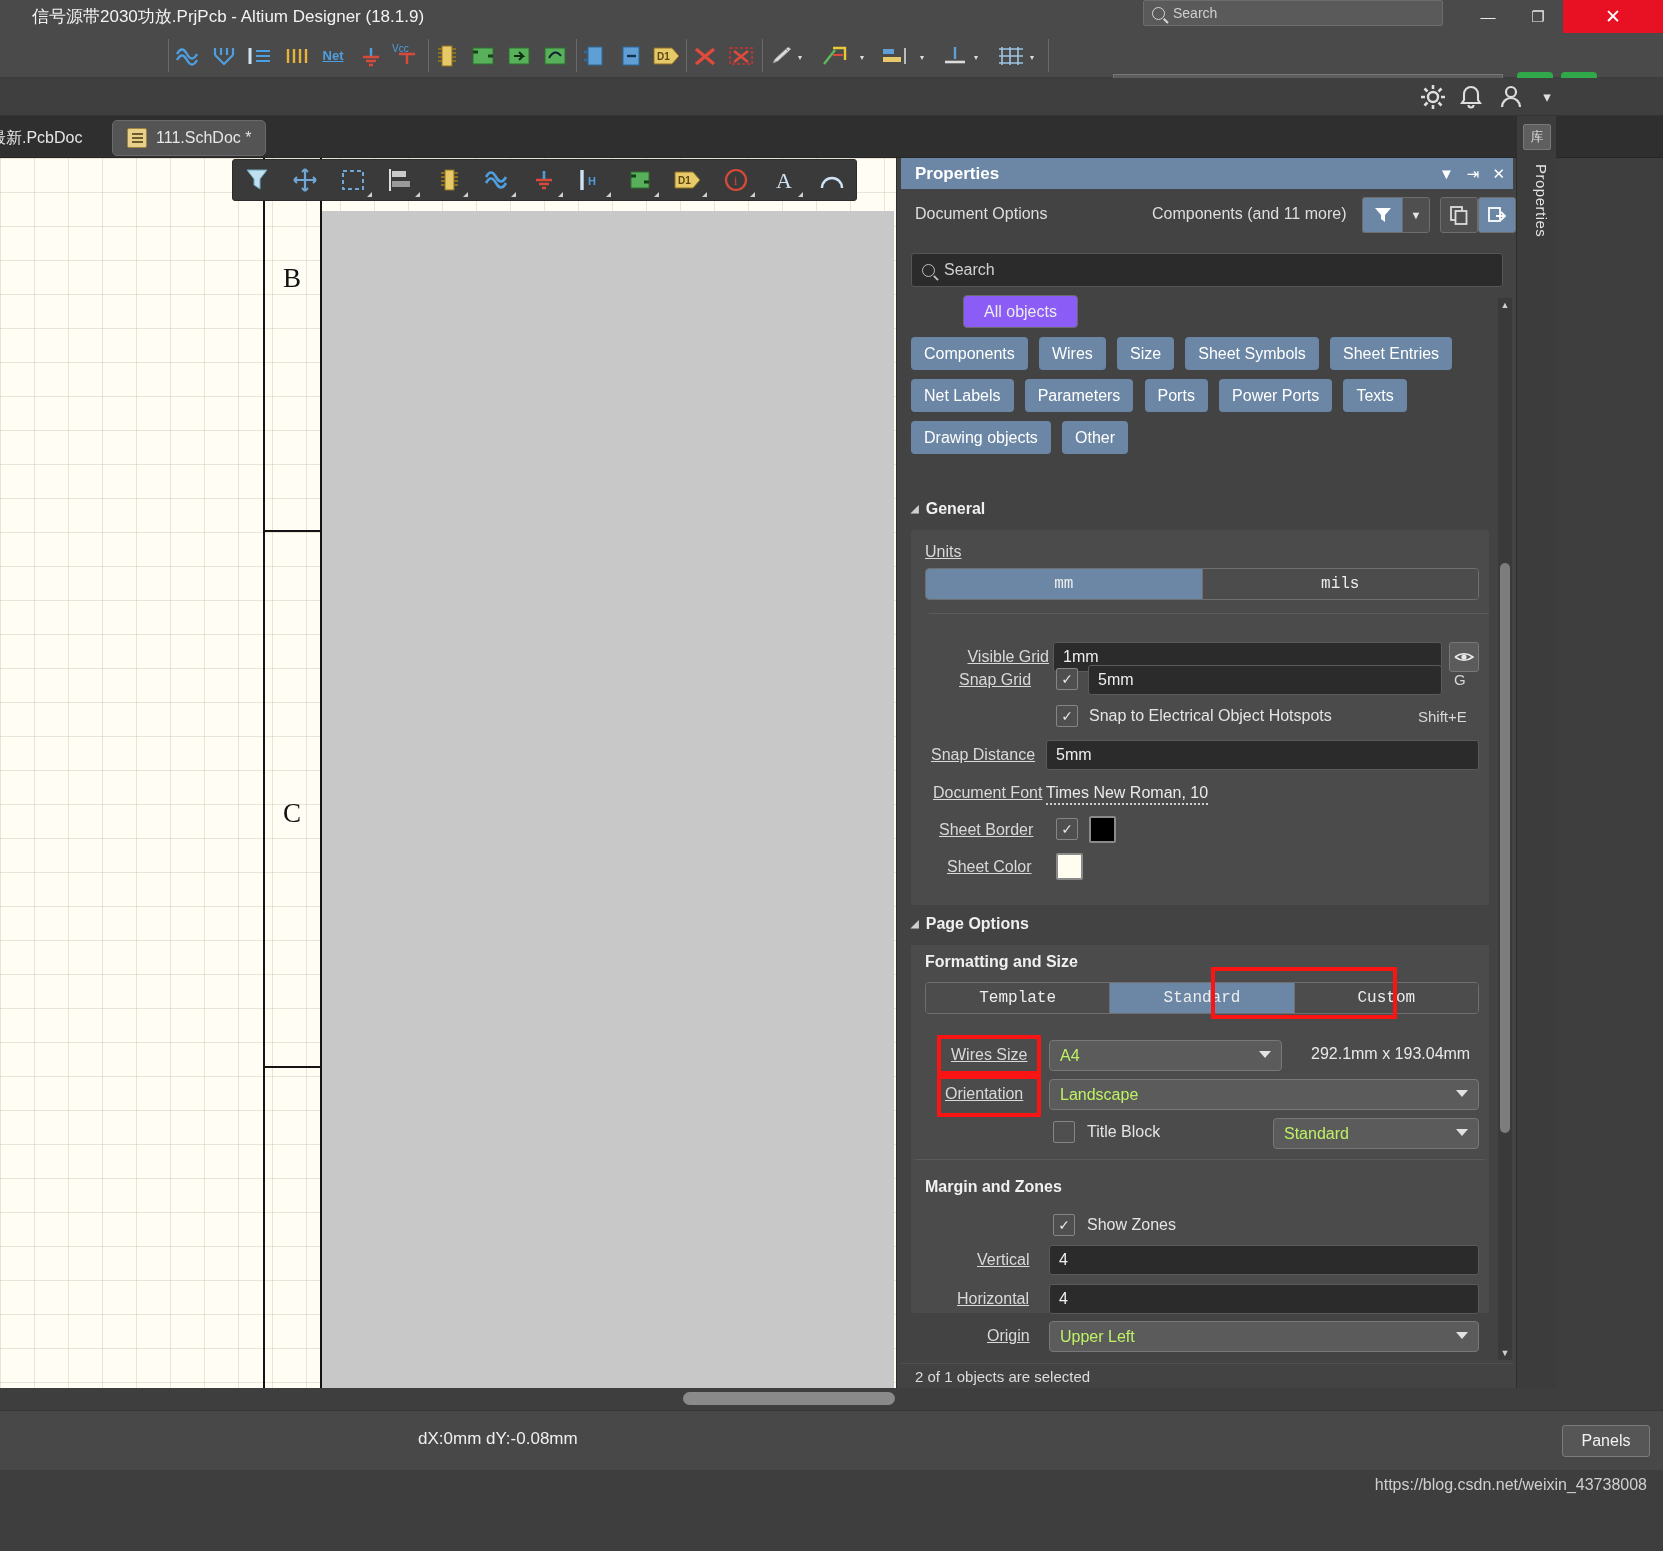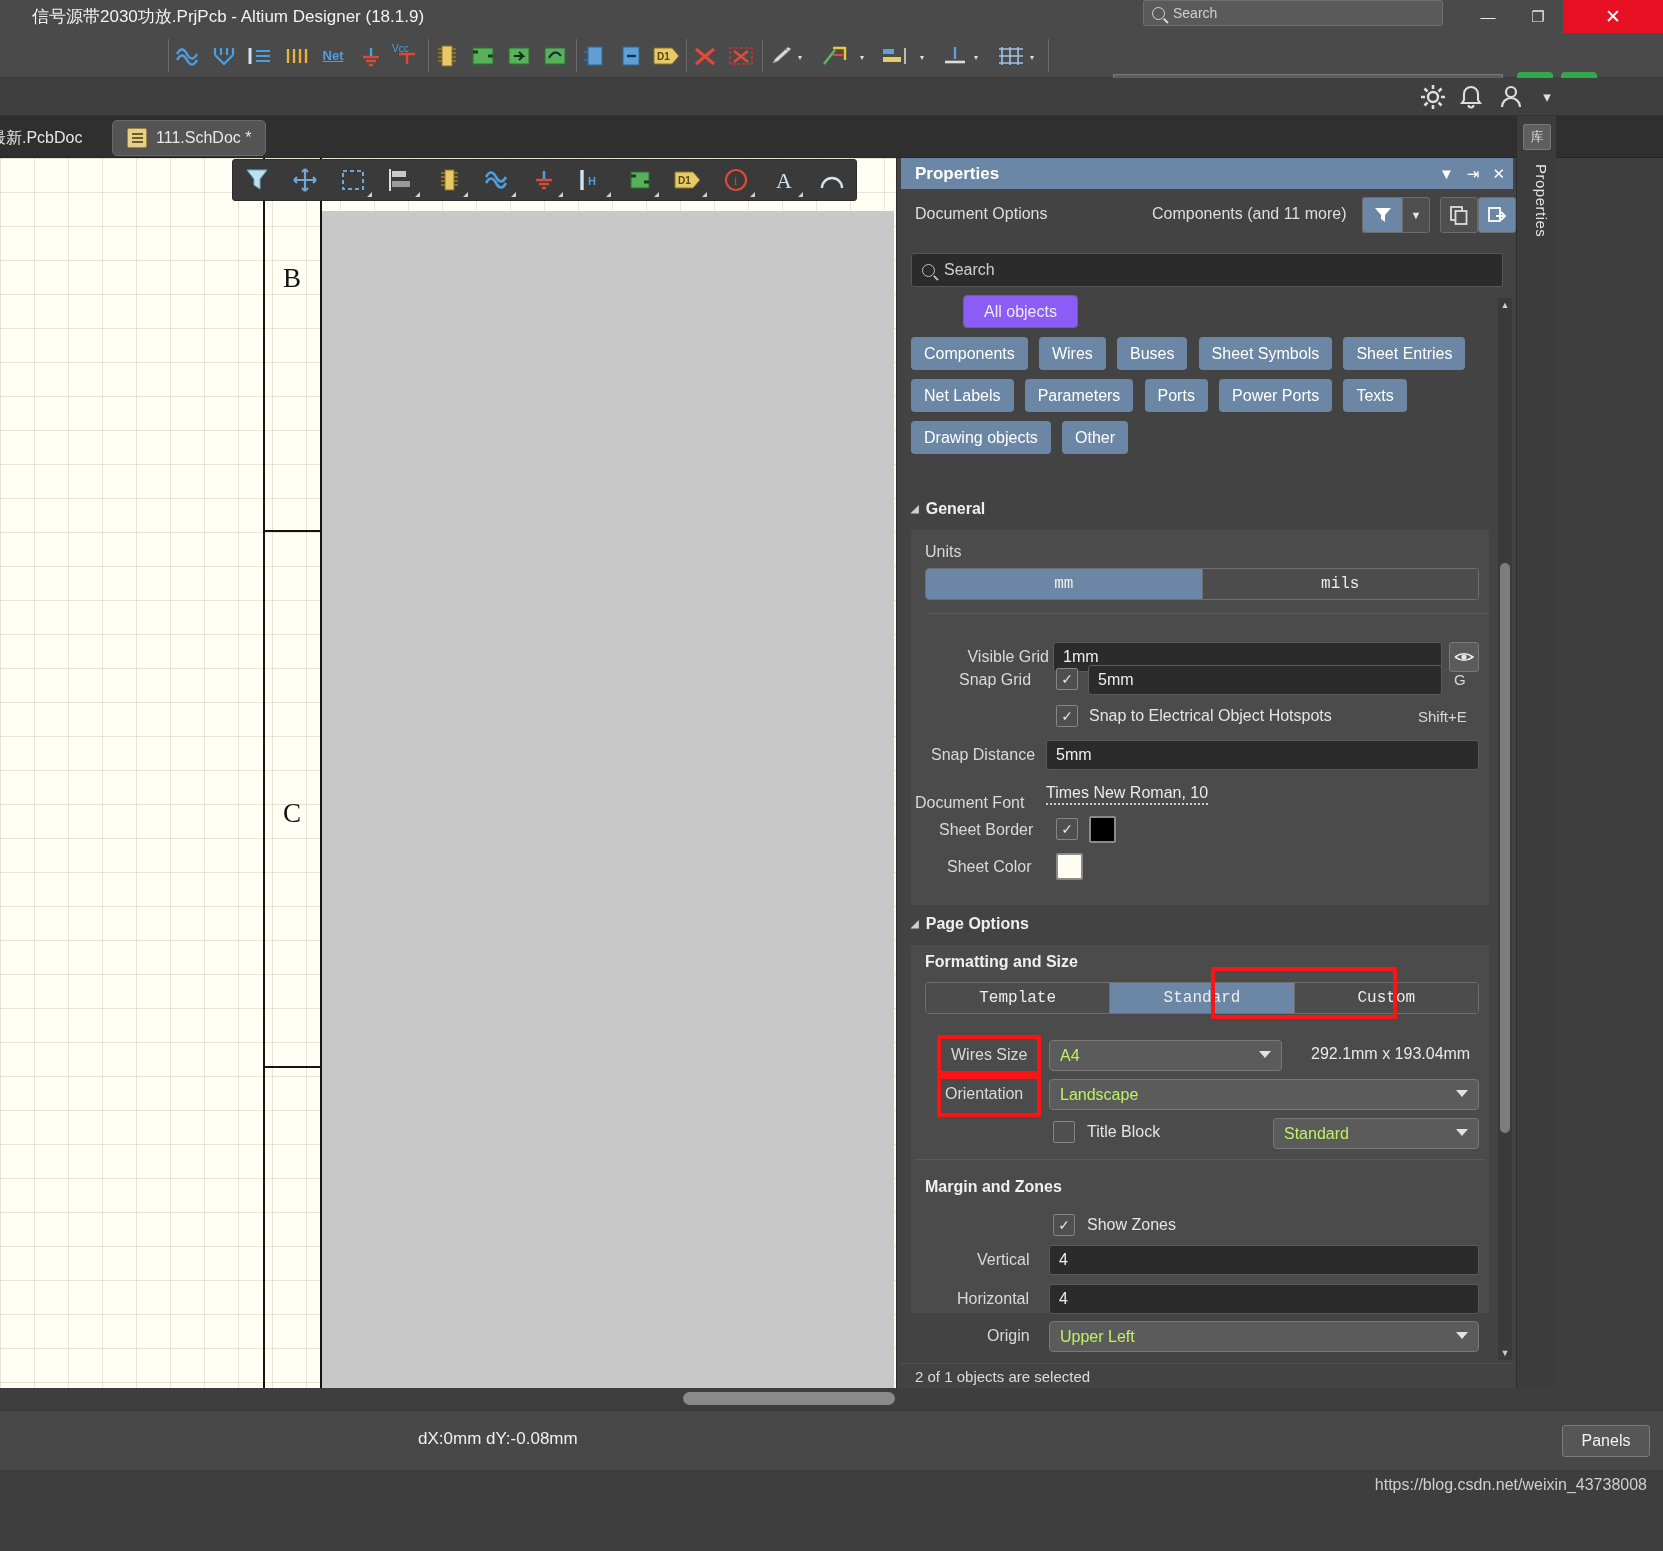--- a/index.html
+++ b/index.html
@@ -175,21 +175,21 @@
 
   .section-head{
     position:absolute; left:10px; font-weight:bold; font-size:16px; color:#efefef;
   }
   .section-head .tri{ display:inline-block; margin-right:7px; color:#cfcfcf; font-size:10px; transform:translateY(-2px);}
   .panel-box{
     position:absolute; left:10px; width:578px; background:#4b4b4b; border-radius:2px;
   }
   .row{ position:absolute; left:0; width:578px; height:36px; }
   .row .lab{
-    position:absolute; right:auto; font-size:16px; color:#d9d9d9; text-align:right;
+    position:absolute; right:auto; font-size:16px; color:#d9d9d9; text-align:right;text-decoration:underline;
   }
   .field{
     position:absolute; height:30px; background:#2b2b2b; border:1px solid #5a5a5a; border-radius:3px;
     display:flex; align-items:center; padding-left:9px; font-size:16px; color:#efefef;
   }
   .cbx{
     width:22px; height:22px; background:#4f4f4f; border:1px solid #858585; border-radius:2px;
     display:inline-flex; align-items:center; justify-content:center; color:#e8e8e8; font-size:14px;
   }
   .cbx.off{ color:transparent; }
@@ -614,21 +614,21 @@
 
   <div id="props-body">
 
     <div class="chips-area">
       <div class="chip-row indent">
         <span class="chip neutral">All objects</span>
       </div>
       <div class="chip-row">
         <span class="chip">Components</span>
         <span class="chip">Wires</span>
-        <span class="chip">Buses</span>
+        <span class="chip">Size</span>
         <span class="chip">Sheet Symbols</span>
         <span class="chip">Sheet Entries</span>
       </div>
       <div class="chip-row">
         <span class="chip">Net Labels</span>
         <span class="chip">Parameters</span>
         <span class="chip">Ports</span>
         <span class="chip">Power Ports</span>
         <span class="chip">Texts</span>
       </div>
@@ -675,21 +675,21 @@
         <span style="position:absolute; left:178px; top:5px; font-size:16px; color:#e4e4e4;">Snap to Electrical Object Hotspots</span>
         <span style="position:absolute; left:507px; top:6px; font-size:15px; color:#d7d7d7;">Shift+E</span>
       </div>
 
       <div class="row" style="top:210px;">
         <span class="lab" style="left:20px; top:6px;">Snap Distance</span>
         <span class="field" style="left:135px; top:0; width:433px;">5mm</span>
       </div>
 
       <div class="row" style="top:248px;">
-        <span class="lab" style="left:4px; top:6px;margin-top:10px;">Document Font</span>
+        <span class="lab" style="left:22px; top:6px;">Document Font</span>
         <span class="dot-underline" style="position:absolute; left:135px; top:6px; font-size:16px; color:#eaeaea;">Times New Roman, 10</span>
       </div>
 
       <div class="row" style="top:285px;">
         <span class="lab" style="left:28px; top:6px;">Sheet Border</span>
         <span class="cbx" style="position:absolute; left:145px; top:3px;">✓</span>
         <span class="swatch" style="position:absolute; left:178px; top:1px; background:#000;"></span>
       </div>
 
       <div class="row" style="top:322px;">

